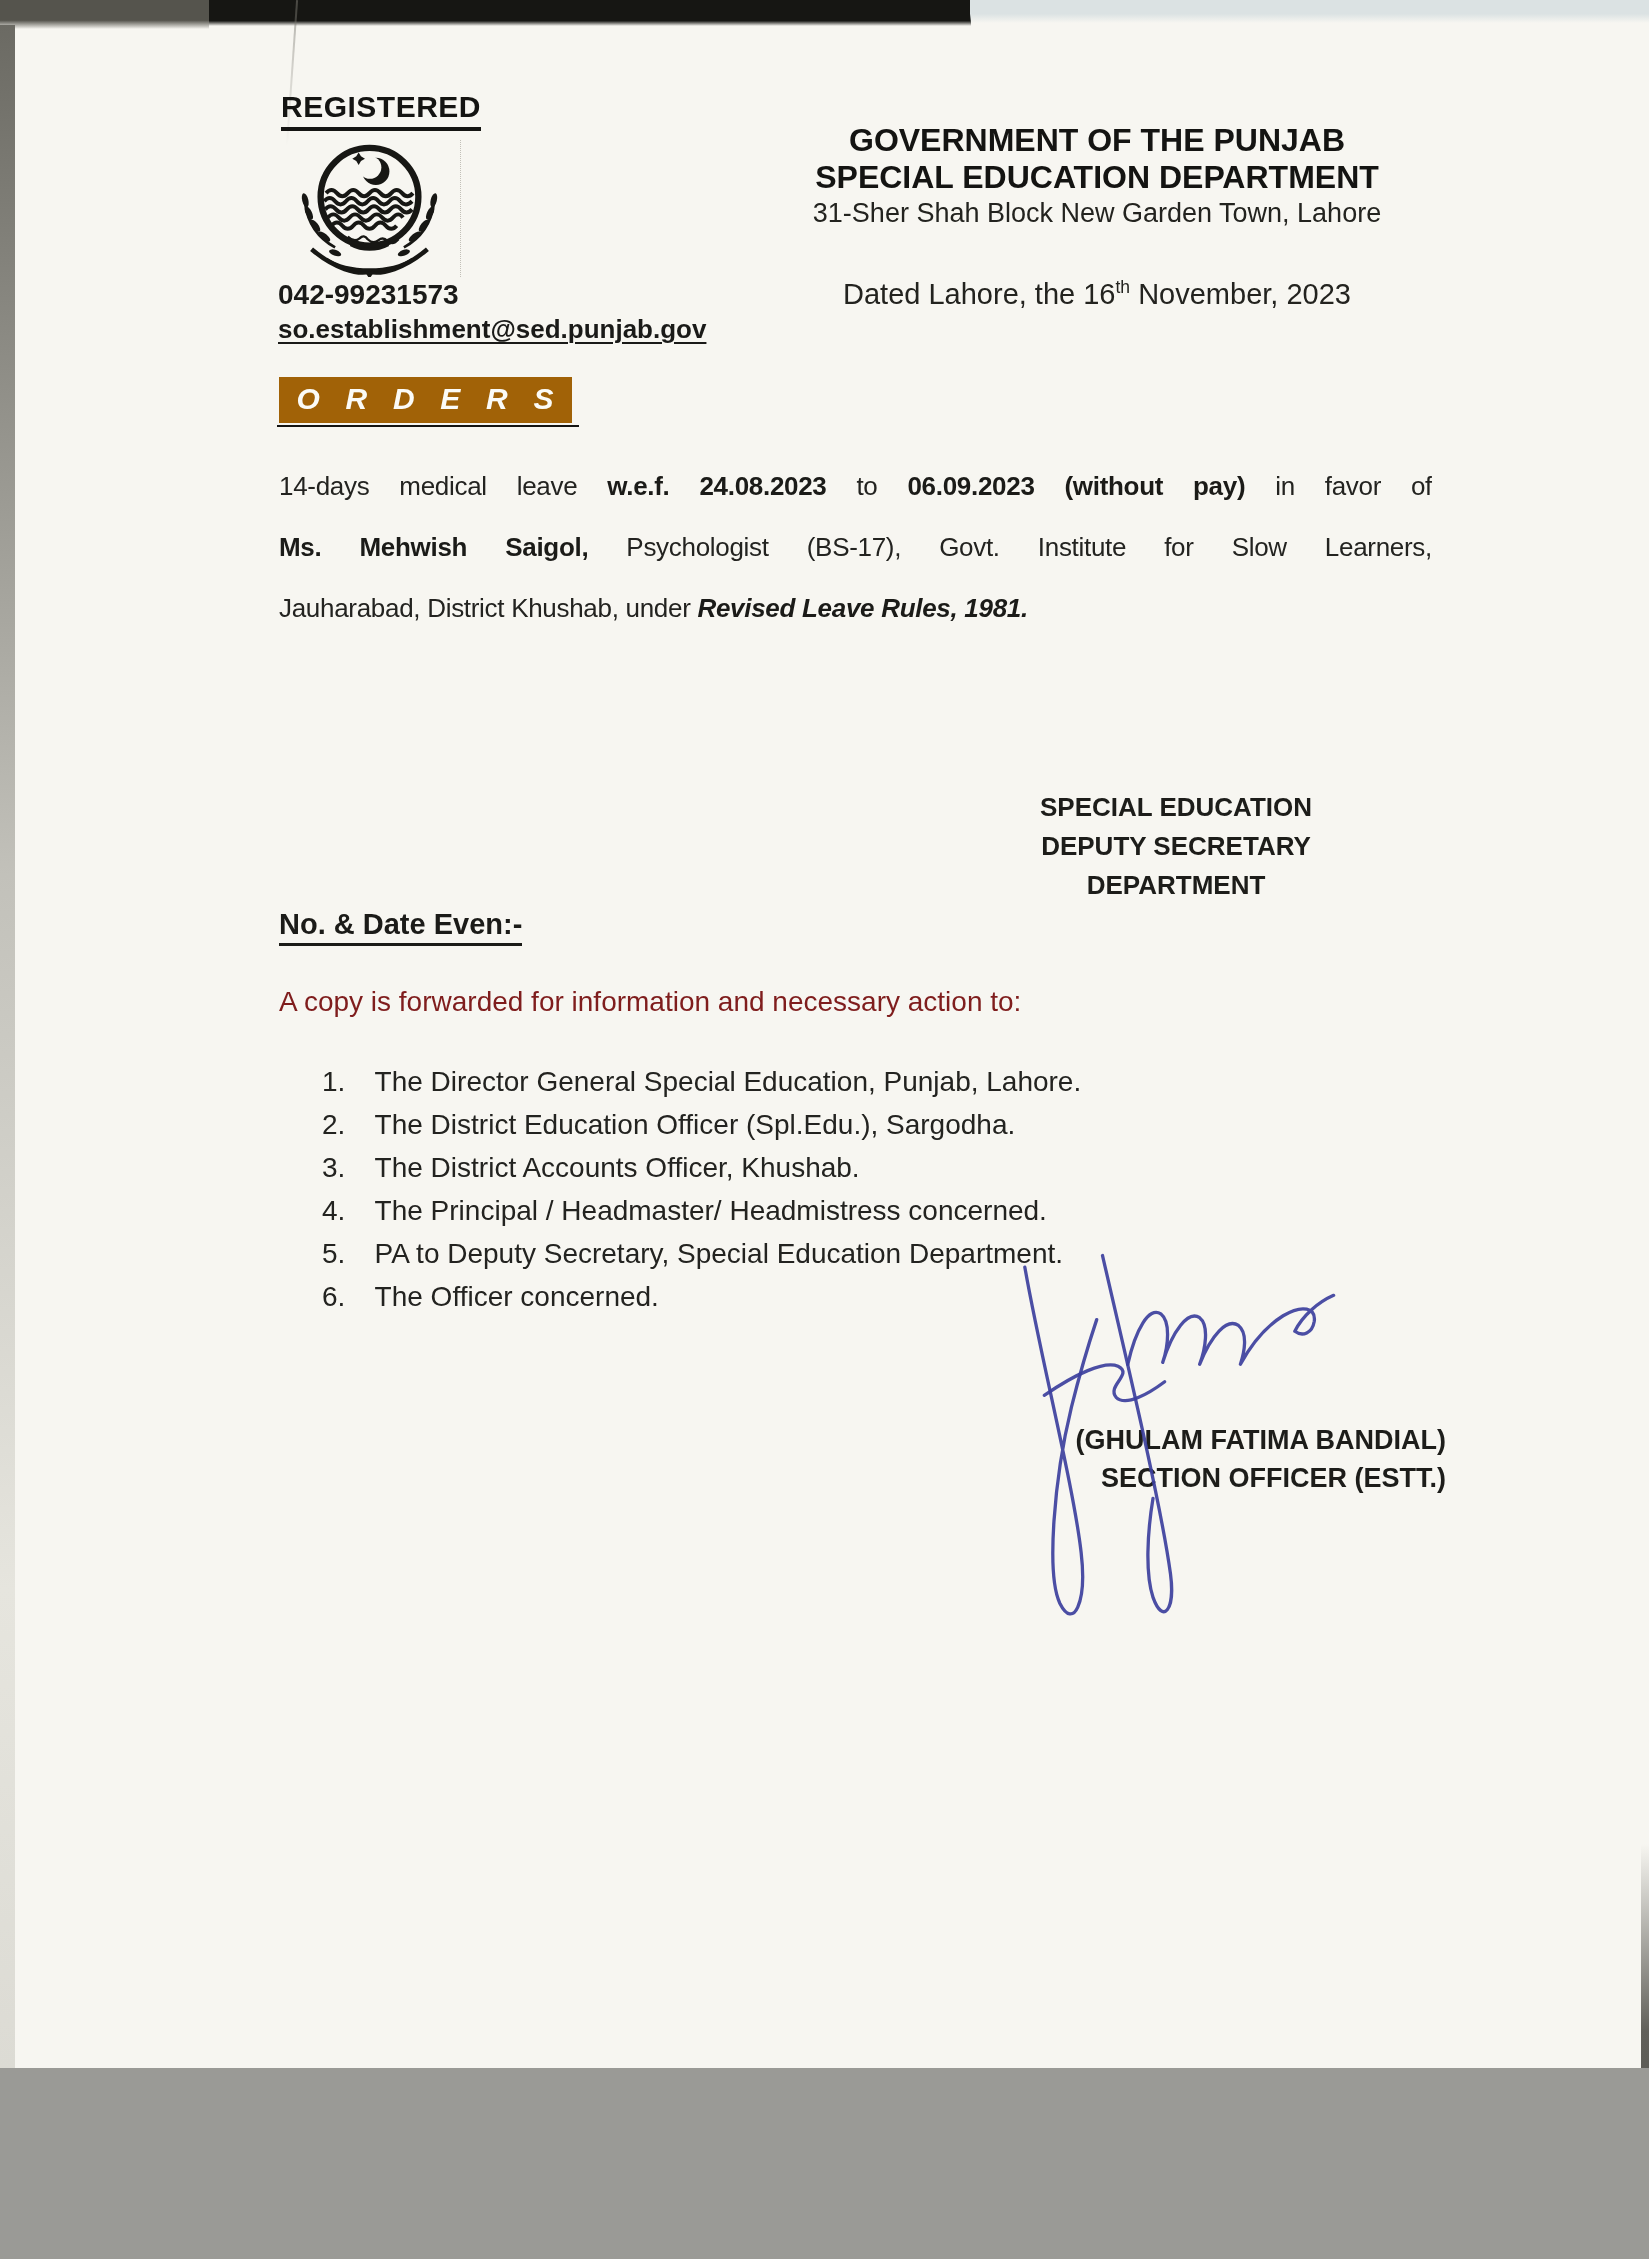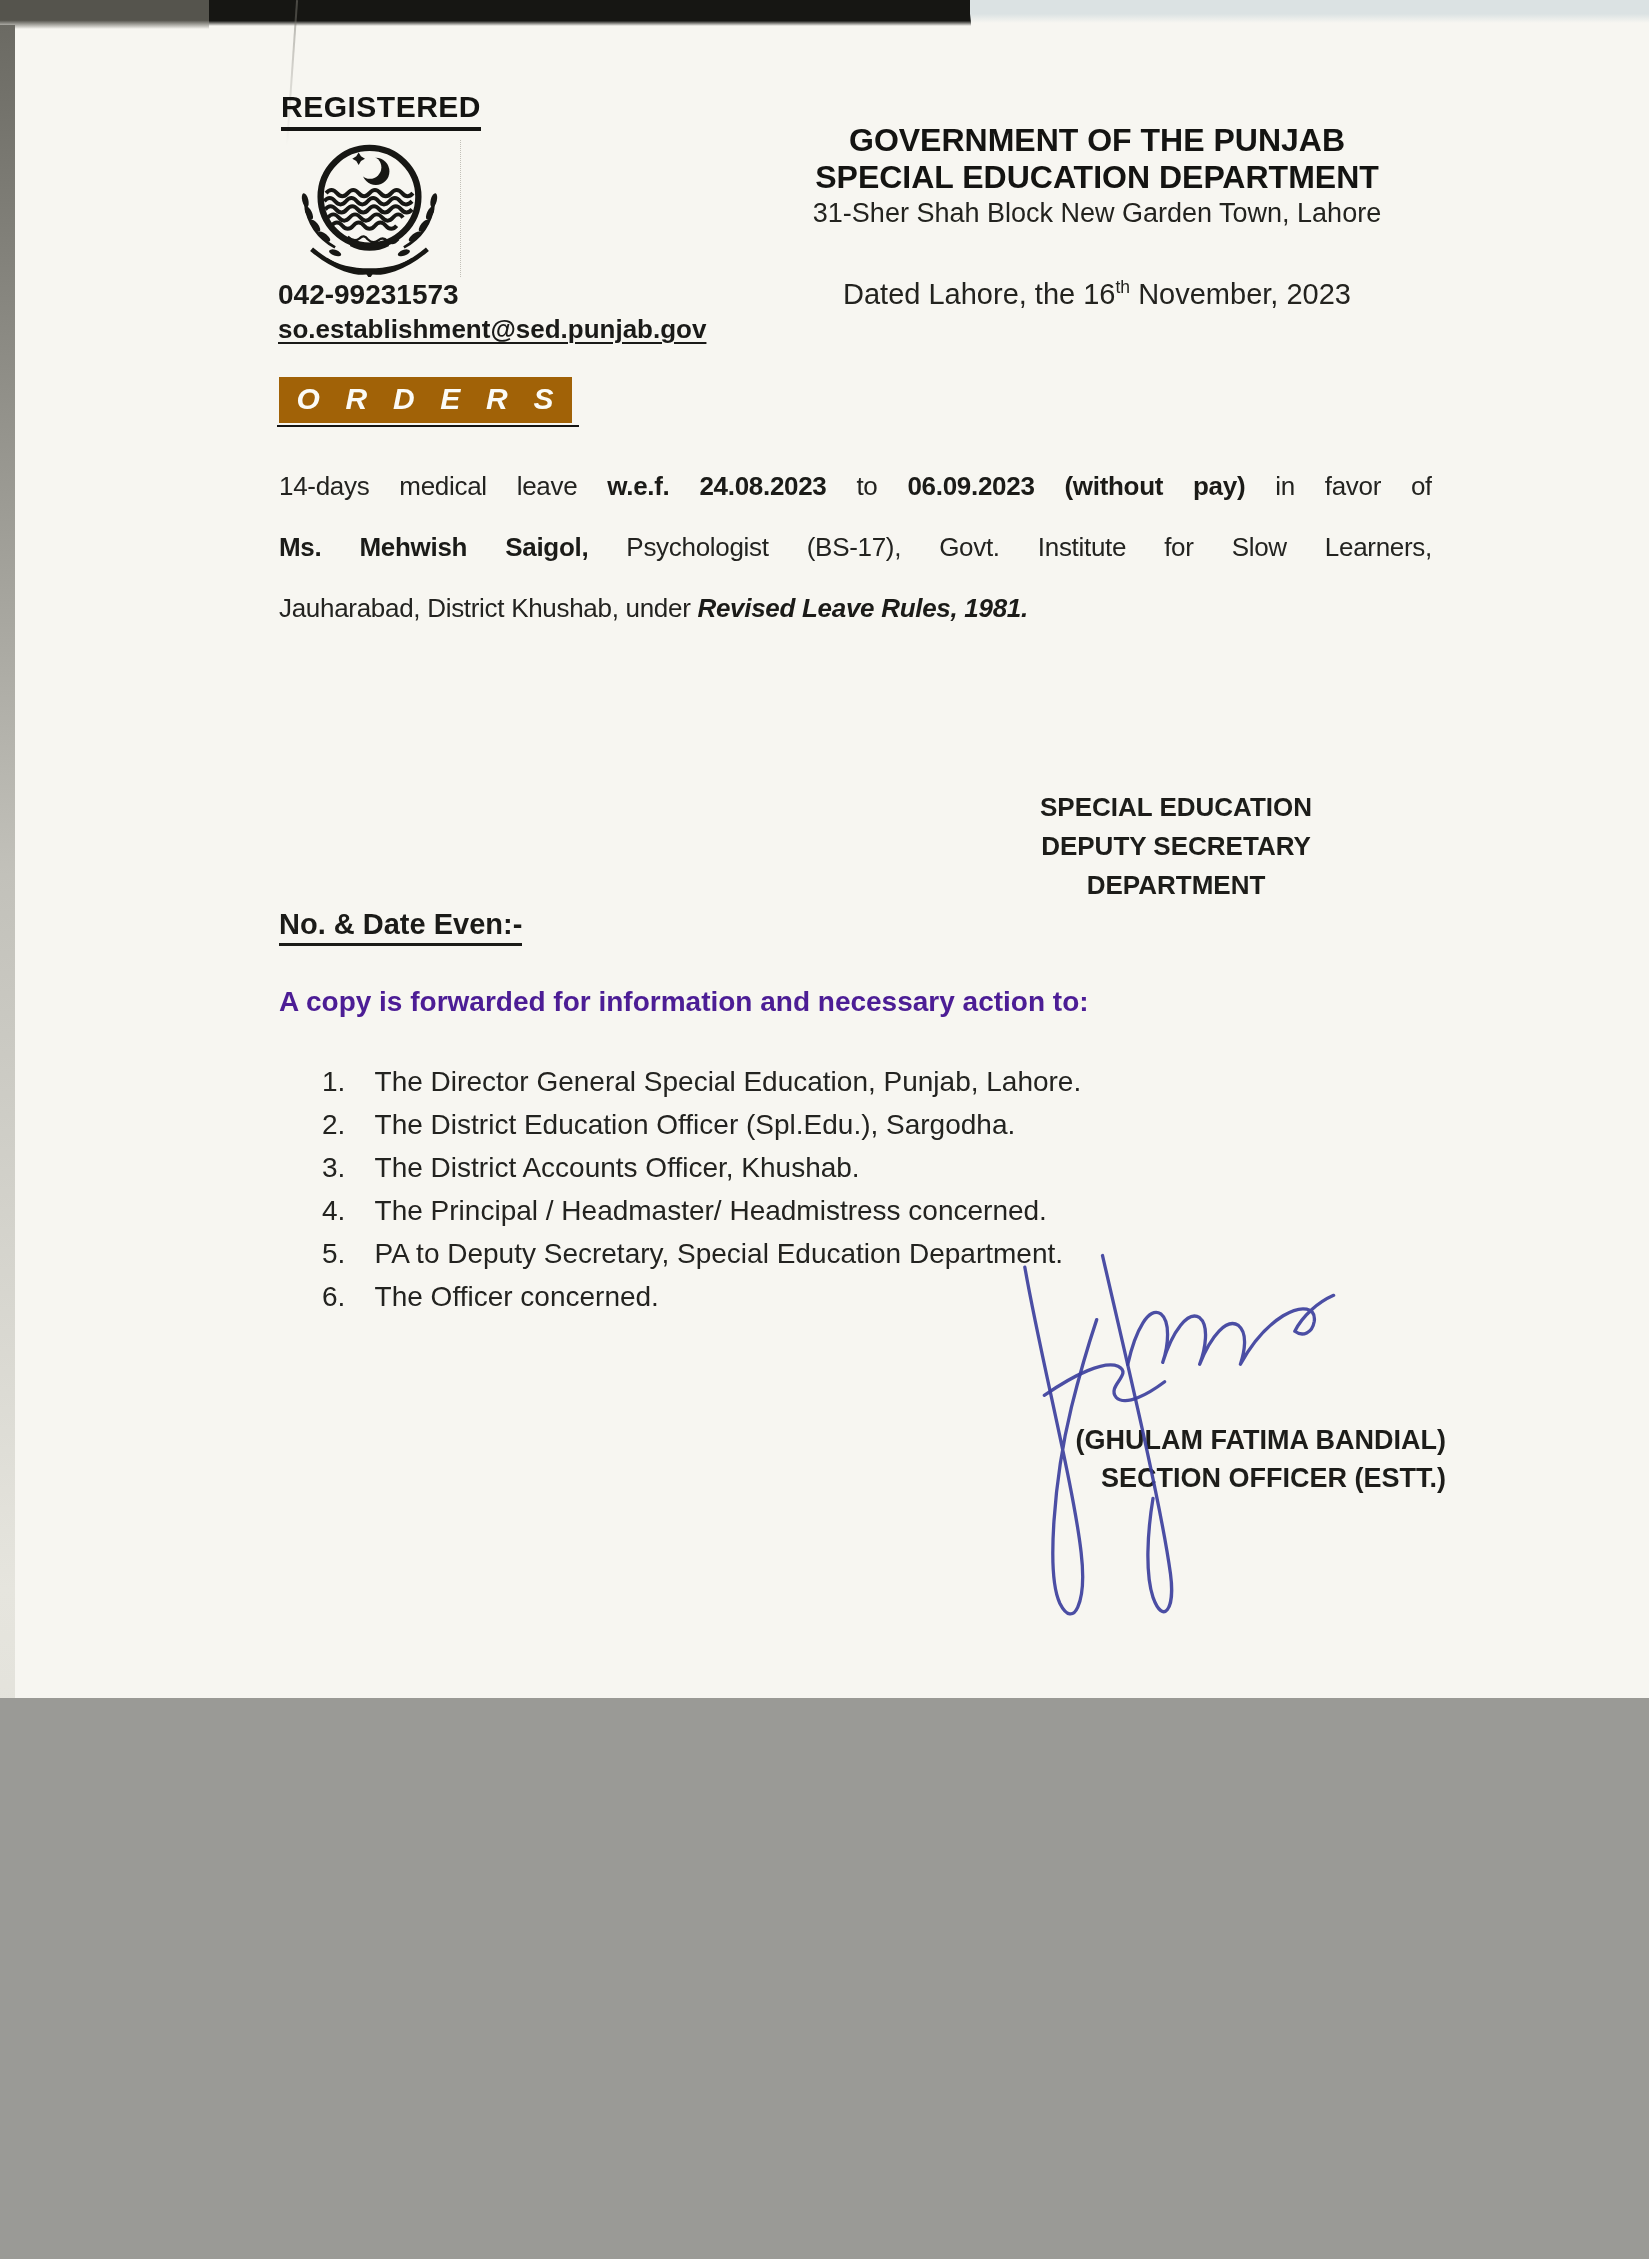--- a/index.html
+++ b/index.html
@@ -1,17 +1,17 @@
 <!DOCTYPE html>
 <html><head>
 <meta charset="utf-8">
 <style>
   html,body{margin:0;padding:0;background:#9a9a96;}
   .page{
-    position:relative;width:1650px;height:1698px;margin:0 auto;
+    position:relative;width:1650px;height:2068px;margin:0 auto;
     background:#f7f6f1;overflow:hidden;
     font-family:"Liberation Sans",sans-serif;color:#1f1f1d;
   }
   
   .scan-top-left{position:absolute;left:0;top:0;width:209px;height:29px;
     background:linear-gradient(180deg,#55544d 70%,rgba(85,84,77,0));}
   .scan-top-mid{position:absolute;left:209px;top:0;width:762px;height:26px;
     background:linear-gradient(180deg,#161613 80%,rgba(22,22,19,0));}
   .scan-top-right{position:absolute;left:970px;top:0;width:679px;height:23px;
     background:linear-gradient(180deg,#dbe2e3 60%,rgba(219,226,227,0));}
@@ -59,21 +59,21 @@
   .b{font-weight:bold;color:#1b1b18;}
   .bi{font-weight:bold;font-style:italic;color:#1b1b18;}
 
   .signatory{position:absolute;left:982px;top:788px;width:388px;text-align:center;
     font-size:26px;font-weight:bold;line-height:39px;color:#1d1d1a;}
 
   .evenlabel{position:absolute;left:279px;top:908px;
     font-size:29px;font-weight:bold;color:#1b1b18;
     border-bottom:3.9px solid #1b1b18;padding-bottom:1.9px;}
 
-  .forward{position:absolute;left:279px;top:986px;font-size:28px;color:#4c1d95;font-weight:bold;}
+  .forward{position:absolute;left:279px;top:986px;font-size:28px;color:#7f1d1d;}
 
   .cclist{position:absolute;left:322px;top:1060px;font-size:28px;color:#232320;}
   .ccrow{display:flex;line-height:43px;}
   .ccnum{width:39px;text-align:left;flex:0 0 39px;}
   .cctext{margin-left:13.6px;}
 
   .sigblock{position:absolute;left:922px;top:1421px;width:524px;text-align:right;
     font-size:27px;font-weight:bold;line-height:38px;color:#1d1d1a;z-index:2;}
 
   .sig-ink{position:absolute;left:982px;top:1240px;width:377px;height:403px;z-index:3;}

